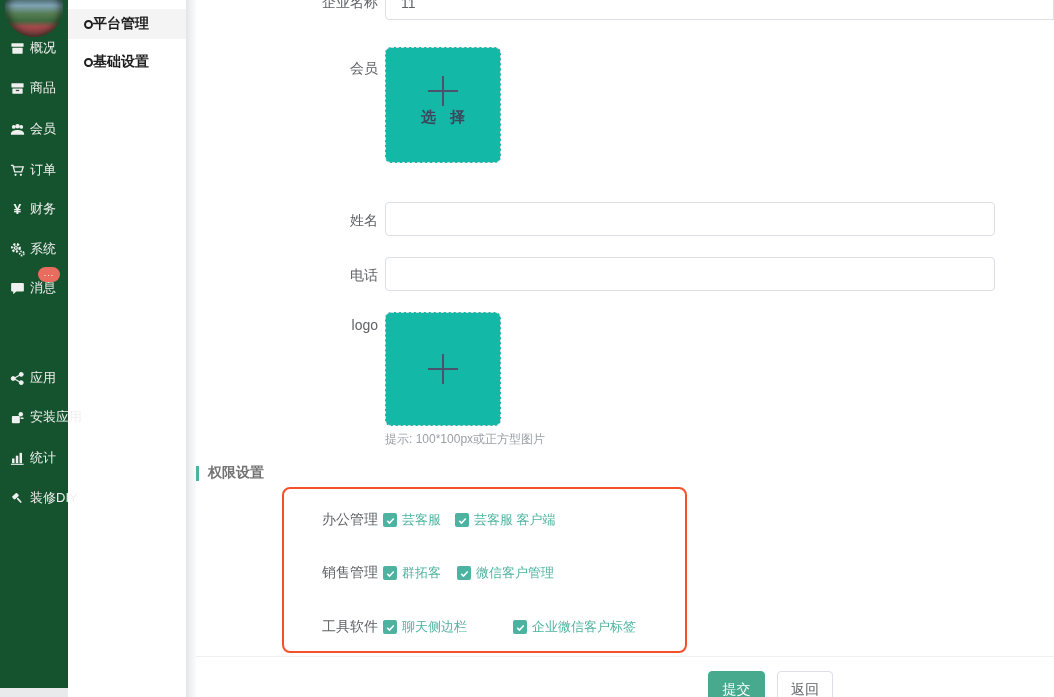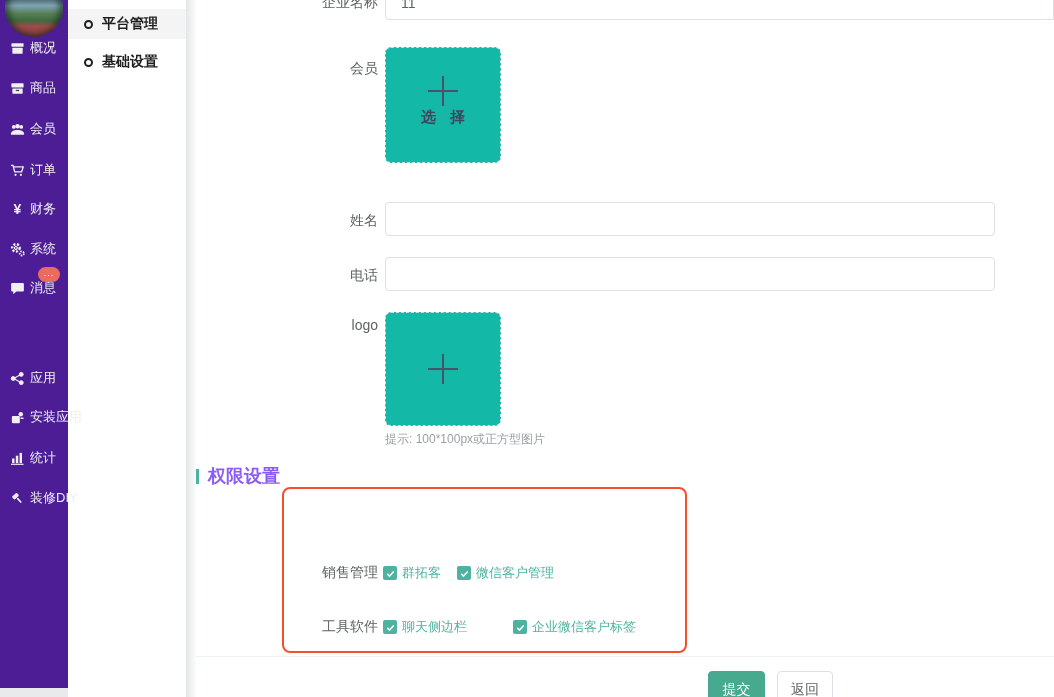--- a/index.html
+++ b/index.html
@@ -1,34 +1,34 @@
 <!DOCTYPE html>
 <html><head>
 <meta charset="utf-8">
 <style>
   * { margin:0; padding:0; box-sizing:border-box; }
   html,body { width:1054px; height:697px; overflow:hidden; }
   body { position:relative; background:#e9eaec; font-family:"Liberation Sans","DejaVu Sans",sans-serif; }
 
   
-  .main-sidebar { position:absolute; left:0; top:0; width:68px; height:688px; background:#4c1d95; z-index:4;text-decoration:underline; }
+  .main-sidebar { position:absolute; left:0; top:0; width:68px; height:688px; background:#14532d; z-index:4;text-decoration:underline; }
   .avatar { position:absolute; left:5px; top:-21px; width:58px; height:58px; border-radius:50%;
     background:linear-gradient(180deg,#35503a 0%,#2f4a44 28%,#7fa3b5 46%,#567d54 60%,#3f6b3f 72%,#a3494b 82%,#7c3a3e 100%);
     box-shadow:inset 4px 0 6px rgba(20,40,25,.6), inset -4px 0 6px rgba(20,40,25,.6); }
   .nav-item { position:absolute; left:0; width:68px; height:20px; display:flex; align-items:center;
     gap:5px; padding-left:10px; color:#f0f0f0; font-size:13px; cursor:pointer; white-space:nowrap; }
   .nav-item .ic { width:15px; height:15px; flex:0 0 15px; display:flex; align-items:center; justify-content:center; }
   .nav-item .ic svg { width:15px; height:15px; }
   .nav-item .ic .yen { color:#f0f0f0; font-size:14px; font-weight:bold; line-height:15px; }
   .badge { position:absolute; left:38px; top:-11px; min-width:22px; height:15px; border-radius:8px;
     background:#e96c5f; color:#fff; font-size:9px; line-height:13px; text-align:center; letter-spacing:1px; padding:0 4px; }
 
   
   .sub-sidebar { position:absolute; left:68px; top:0; width:118px; height:697px; background:#fff; z-index:3; }
-  .sub-item { position:absolute; left:0; width:118px; height:30px; display:flex; align-items:center; gap:9px;
+  .sub-item { position:absolute; left:0; width:118px; height:30px; display:flex; align-items:center; 
     padding-left:16px; font-size:14px; font-weight:600; color:#1f1f1f; cursor:pointer; }
   .sub-item.active { background:#f4f4f5; }
   .radio-circle { width:9px; height:9px; border:2px solid #1f1f1f; border-radius:50%; flex:0 0 9px; }
 
   .scroll-strip { position:absolute; left:186px; top:0; width:10px; height:697px; z-index:2;
     background:linear-gradient(to right,#e3e5e8 0%,#eef0f2 45%,#fbfcfc 100%); }
 
   
   .main { position:absolute; left:196px; top:0; width:858px; height:697px; background:#fff; overflow:hidden; z-index:1; }
   .f-label { position:absolute; left:62px; width:120px; text-align:right; font-size:14px; color:#606266; line-height:20px; }
@@ -38,21 +38,21 @@
     background:#14b8a6; cursor:pointer; }
   .plus { position:absolute; left:50%; width:30px; height:30px; transform:translateX(-50%); }
   .plus::before { content:""; position:absolute; left:0; top:14px; width:30px; height:2px; background:#49536b; }
   .plus::after  { content:""; position:absolute; left:14px; top:0; width:2px; height:30px; background:#49536b; }
   .upload-text { position:absolute; left:0; right:0; text-align:center; font-size:15px; font-weight:bold;
     color:#3c465c; letter-spacing:5px; text-indent:5px; }
   .hint { position:absolute; left:189px; font-size:12px; color:#9aa0a6; white-space:nowrap; }
 
   .section-title { position:absolute; left:0; top:464px; display:flex; align-items:center; }
   .section-bar { width:3px; height:15px; background:#4db3a0; }
-  .section-text { margin-left:9px; font-size:18px; font-weight:bold; color:#8b5cf6; }
+  .section-text { margin-left:9px; font-size:14px; font-weight:bold; color:#737373; }
 
   .red-annotation { position:absolute; left:86px; top:487px; width:405px; height:166px;
     border:2px solid #f4502c; border-radius:8px; pointer-events:none; }
 
   .perm-row { position:absolute; left:0; height:18px; display:flex; align-items:center; }
   .perm-label { width:182px; text-align:right; font-size:14px; color:#606266; flex:0 0 182px; }
   .cb-item { display:flex; align-items:center; margin-left:5px; cursor:pointer; }
   .cb-box { width:14px; height:14px; border-radius:2px; background:#4db3a0; display:flex; align-items:center; justify-content:center; }
   .cb-box svg { width:11px; height:11px; }
   .cb-label { margin-left:5px; font-size:13px; color:#4db3a0; white-space:nowrap; }
@@ -226,20 +226,39 @@
   </div>
   <div class="hint" style="top:431px">提示: 100*100px或正方型图片</div>
 
   <div class="section-title">
     <span class="section-bar"></span>
     <span class="section-text">权限设置</span>
   </div>
 
   <div class="red-annotation"></div>
 
+  <div class="perm-row" style="top:511px">
+    <span class="perm-label">办公管理</span>
+    <span class="cb-item">
+      <span class="cb-box">
+          <svg viewBox="0 0 12 12">
+            <path d="M2.5 6.4l2.4 2.4 4.6-5" stroke="#fff" stroke-width="1.6" fill="none"></path>
+          </svg>
+        </span>
+      <span class="cb-label">芸客服</span>
+    </span>
+    <span class="cb-item" style="margin-left:14px">
+      <span class="cb-box">
+          <svg viewBox="0 0 12 12">
+            <path d="M2.5 6.4l2.4 2.4 4.6-5" stroke="#fff" stroke-width="1.6" fill="none"></path>
+          </svg>
+        </span>
+      <span class="cb-label">芸客服 客户端</span>
+    </span>
+  </div>
 
   <div class="perm-row" style="top:564px">
     <span class="perm-label">销售管理</span>
     <span class="cb-item">
       <span class="cb-box">
           <svg viewBox="0 0 12 12">
             <path d="M2.5 6.4l2.4 2.4 4.6-5" stroke="#fff" stroke-width="1.6" fill="none"></path>
           </svg>
         </span>
       <span class="cb-label">群拓客</span>

